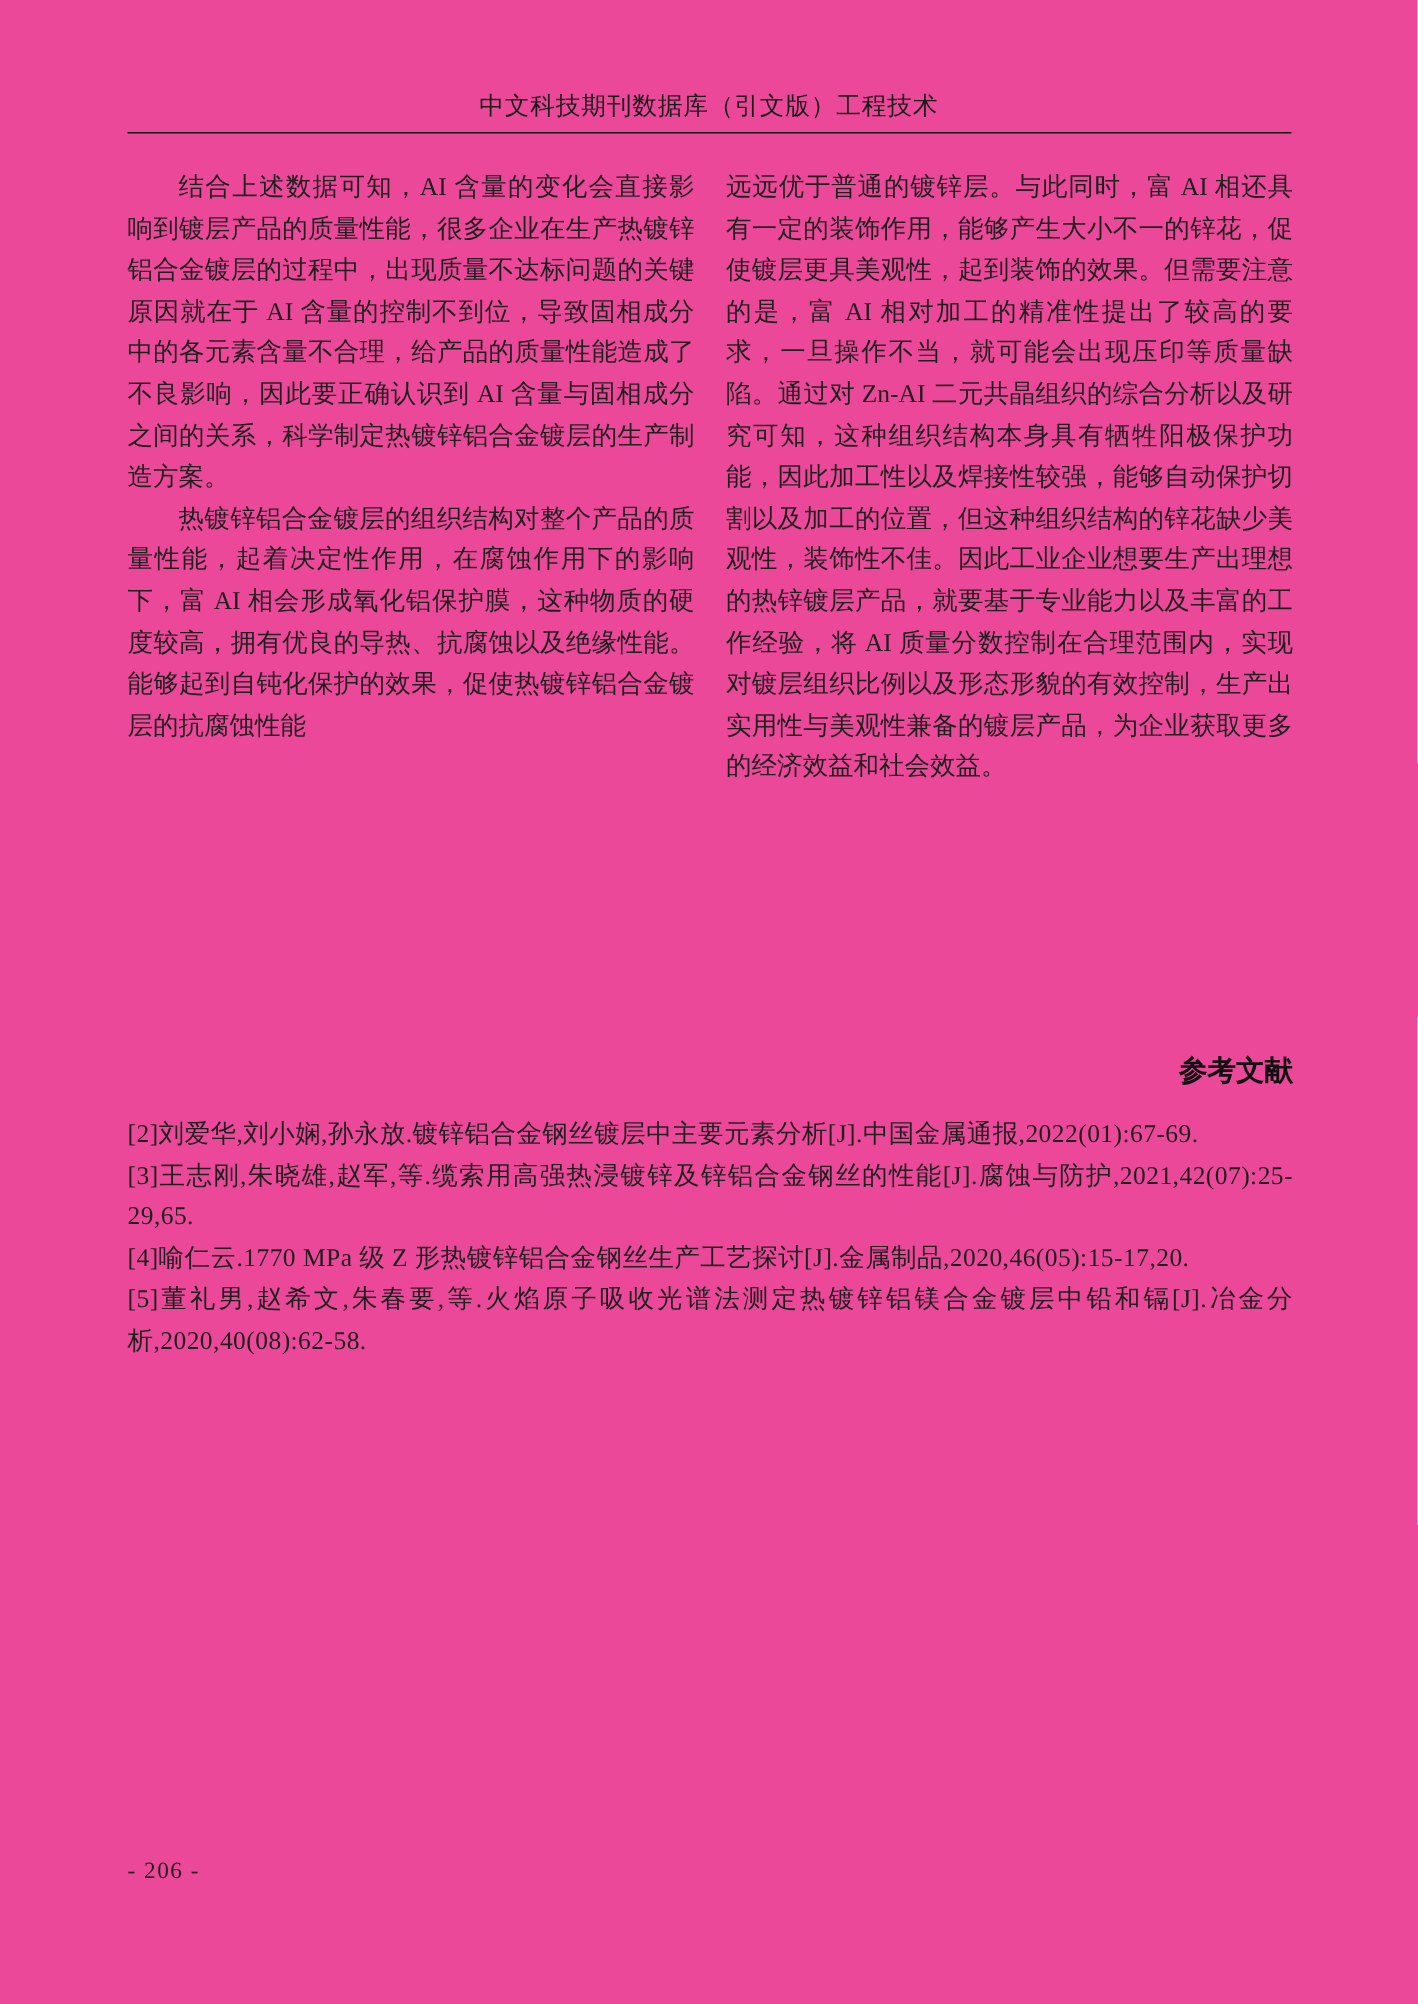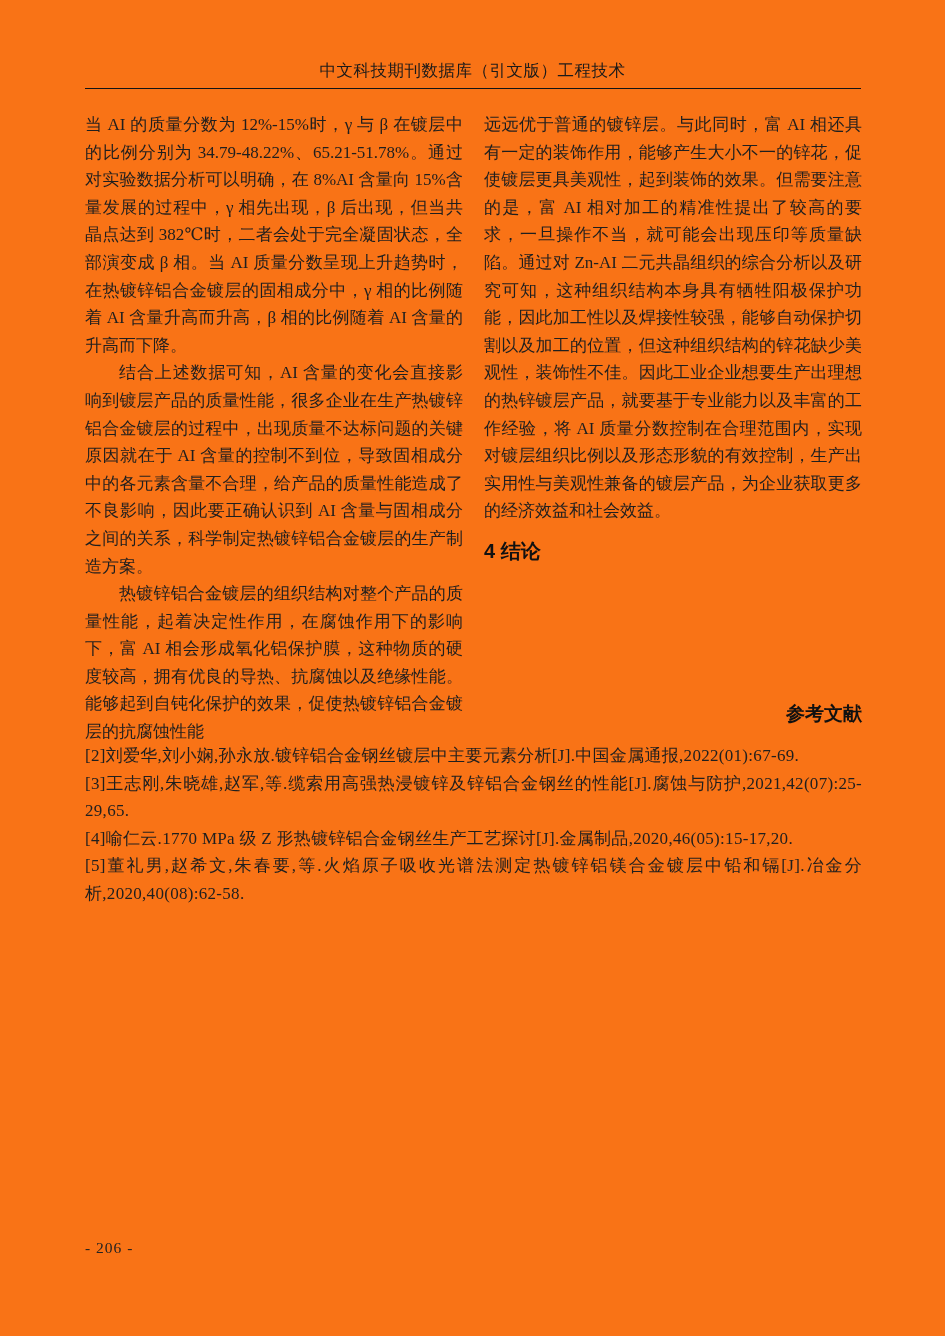--- a/index.html
+++ b/index.html
@@ -4,21 +4,21 @@
 <style>
   html, body {
     margin: 0;
     padding: 0;
     background: #ffffff;
   }
   .page {
     position: relative;
     width: 945px;
     height: 1336px;
-    background: #f97316;
+    background: #ec4899;
     font-family: "Liberation Serif", "DejaVu Serif", serif;
     color: #1f1f1f;
     overflow: hidden;
   }
   .header-title {
     position: absolute;
     top: 60px;
     left: 0;
     width: 100%;
     text-align: center;
@@ -103,28 +103,26 @@
 
 <div class="page">
 
   <div class="header-title">中文科技期刊数据库（引文版）工程技术</div>
 
   <div class="header-rule"></div>
 
   <div class="columns">
 
     <div class="col">
-      <p class="para">当 AI 的质量分数为 12%-15%时，γ 与 β 在镀层中的比例分别为 34.79-48.22%、65.21-51.78%。通过对实验数据分析可以明确，在 8%AI 含量向 15%含量发展的过程中，γ 相先出现，β 后出现，但当共晶点达到 382℃时，二者会处于完全凝固状态，全部演变成 β 相。当 AI 质量分数呈现上升趋势时，在热镀锌铝合金镀层的固相成分中，γ 相的比例随着 AI 含量升高而升高，β 相的比例随着 AI 含量的升高而下降。</p>
       <p class="para indent">结合上述数据可知，AI 含量的变化会直接影响到镀层产品的质量性能，很多企业在生产热镀锌铝合金镀层的过程中，出现质量不达标问题的关键原因就在于 AI 含量的控制不到位，导致固相成分中的各元素含量不合理，给产品的质量性能造成了不良影响，因此要正确认识到 AI 含量与固相成分之间的关系，科学制定热镀锌铝合金镀层的生产制造方案。</p>
       <p class="para indent">热镀锌铝合金镀层的组织结构对整个产品的质量性能，起着决定性作用，在腐蚀作用下的影响下，富 AI 相会形成氧化铝保护膜，这种物质的硬度较高，拥有优良的导热、抗腐蚀以及绝缘性能。能够起到自钝化保护的效果，促使热镀锌铝合金镀层的抗腐蚀性能</p>
     </div>
 
     <div class="col">
       <p class="para">远远优于普通的镀锌层。与此同时，富 AI 相还具有一定的装饰作用，能够产生大小不一的锌花，促使镀层更具美观性，起到装饰的效果。但需要注意的是，富 AI 相对加工的精准性提出了较高的要求，一旦操作不当，就可能会出现压印等质量缺陷。通过对 Zn-AI 二元共晶组织的综合分析以及研究可知，这种组织结构本身具有牺牲阳极保护功能，因此加工性以及焊接性较强，能够自动保护切割以及加工的位置，但这种组织结构的锌花缺少美观性，装饰性不佳。因此工业企业想要生产出理想的热锌镀层产品，就要基于专业能力以及丰富的工作经验，将 AI 质量分数控制在合理范围内，实现对镀层组织比例以及形态形貌的有效控制，生产出实用性与美观性兼备的镀层产品，为企业获取更多的经济效益和社会效益。</p>
-      <h2 class="section-heading">4 结论</h2>
     </div>
 
   </div>
 
   <div class="references">
     <div class="ref-heading">参考文献</div>
     <p class="ref-item">[2]刘爱华,刘小娴,孙永放.镀锌铝合金钢丝镀层中主要元素分析[J].中国金属通报,2022(01):67-69.</p>
     <p class="ref-item">[3]王志刚,朱晓雄,赵军,等.缆索用高强热浸镀锌及锌铝合金钢丝的性能[J].腐蚀与防护,2021,42(07):25-29,65.</p>
     <p class="ref-item">[4]喻仁云.1770 MPa 级 Z 形热镀锌铝合金钢丝生产工艺探讨[J].金属制品,2020,46(05):15-17,20.</p>
     <p class="ref-item">[5]董礼男,赵希文,朱春要,等.火焰原子吸收光谱法测定热镀锌铝镁合金镀层中铅和镉[J].冶金分析,2020,40(08):62-58.</p>

